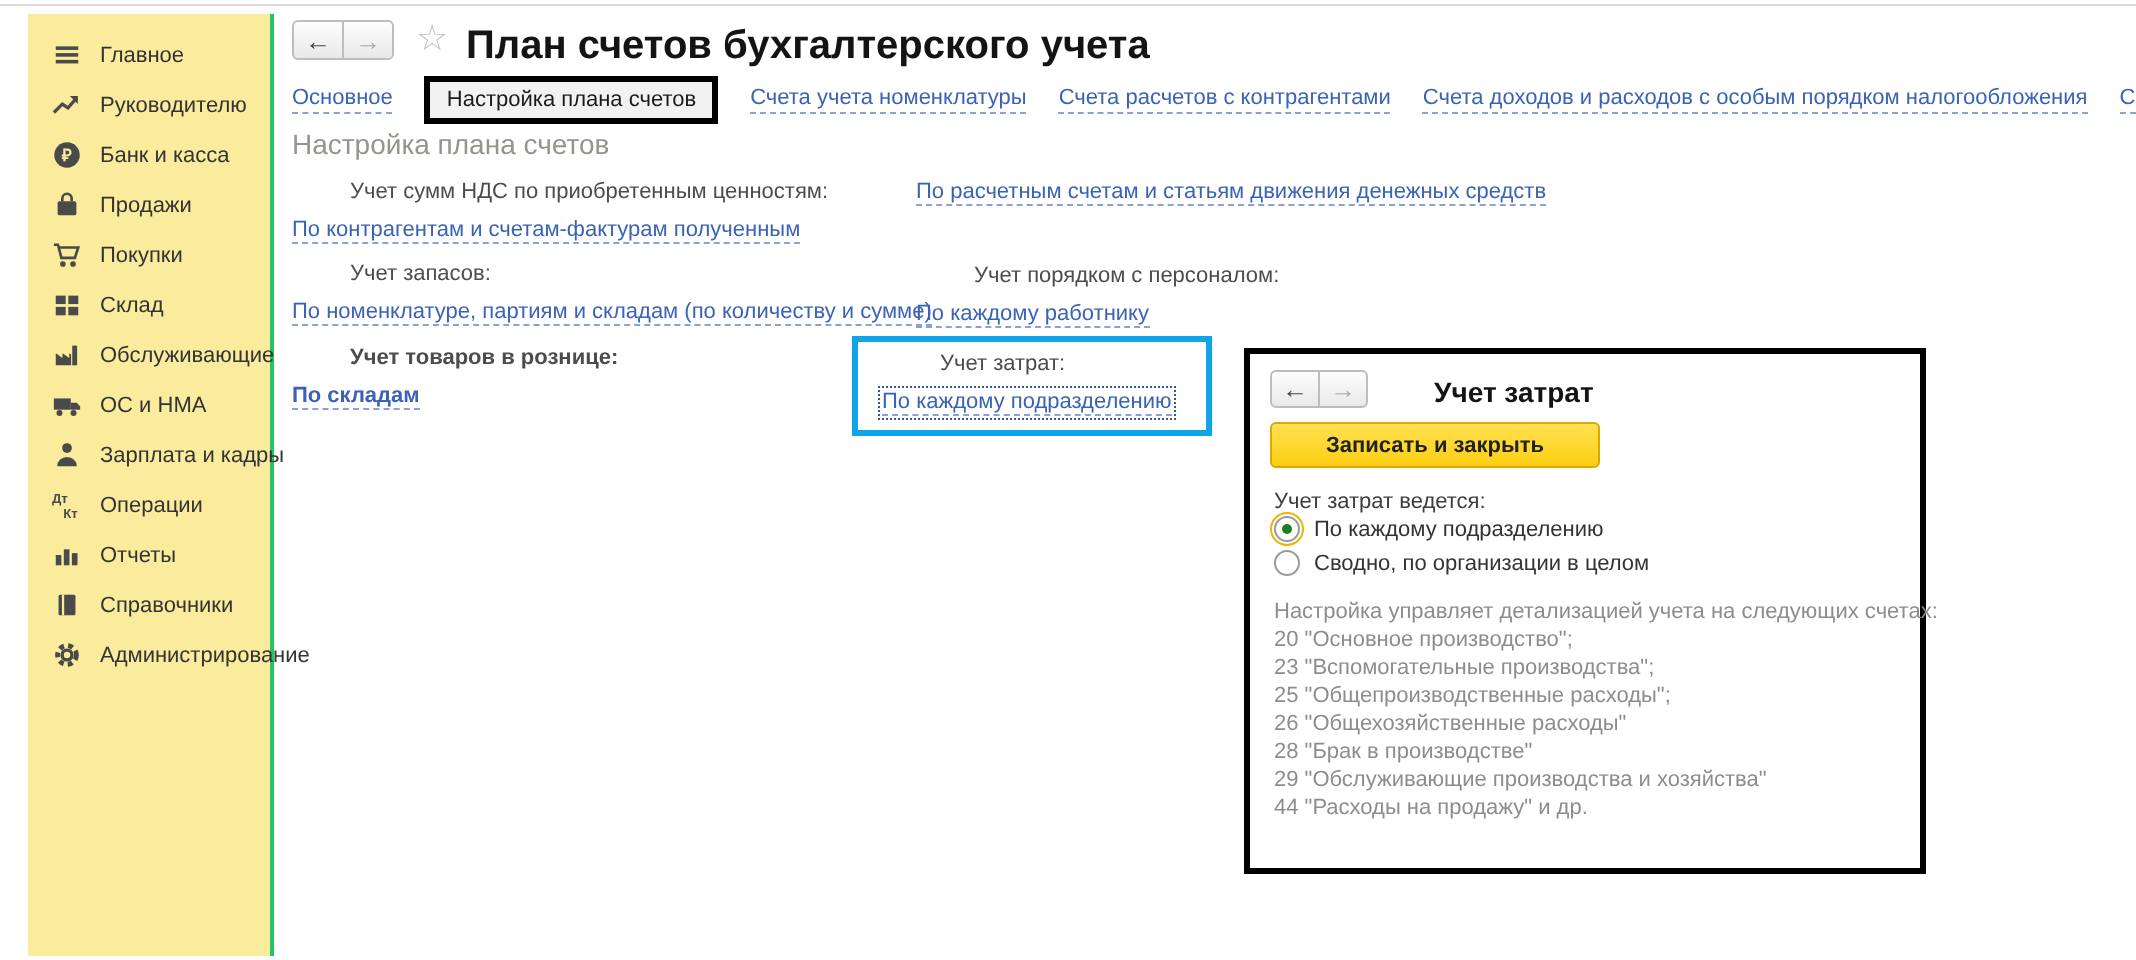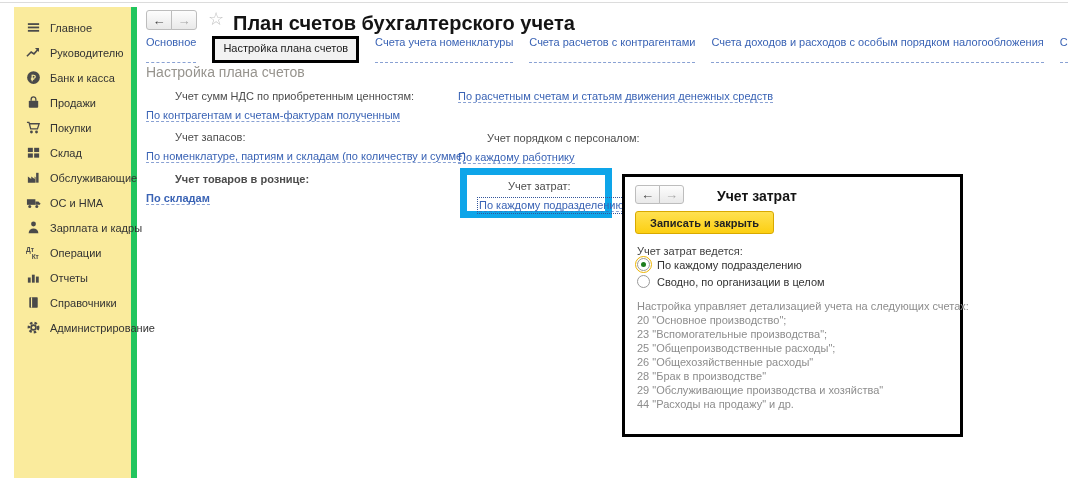--- a/index.html
+++ b/index.html
@@ -3,63 +3,63 @@
 <meta charset="utf-8">
 <style>
   * { margin:0; padding:0; box-sizing:border-box; }
   html,body { width:1068px; height:480px; background:#fff; }
   body { font-family:"Liberation Sans", sans-serif; position:relative; overflow:hidden; color:#4c4c4c; }
 
   .top-line { position:absolute; top:2px; left:0; width:1068px; height:1px; background:#dcdcdc; }
 
   
   .sidebar { position:absolute; left:14px; top:7px; width:123px; height:471px;
-             background:#faeb9d; border-right:6px solid #22c55e; padding-top:8px; }
+             background:#faeb9d; border-right:2px solid #22c55e; padding-top:8px; }
   .side-item { display:flex; align-items:center; height:25px; padding-left:12px; gap:9px;
                font-size:11px; color:#333; cursor:pointer; white-space:nowrap; }
   .side-icon { width:15px; height:15px; color:#4a4a4a; flex:none; }
   .side-icon svg { width:15px; height:15px; display:block; }
 
   
   .nav-group { position:absolute; display:flex; }
   .hdr-nav { left:146px; top:10px; }
   .navbtn { width:26px; height:20px; border:1px solid #bdbdbd; background:linear-gradient(#fdfdfd,#e9e9e9);
             display:flex; align-items:center; justify-content:center; font-size:13px; line-height:1;
             color:#444; cursor:pointer; }
   .navbtn.back { border-radius:3px 0 0 3px; }
   .navbtn.fwd  { border-radius:0 3px 3px 0; margin-left:-1px; color:#a8a8a8; }
   .star { position:absolute; left:208px; top:8px; font-size:18px; color:#c2c2c2; cursor:pointer; }
   .page-title { position:absolute; left:233px; top:12px; font-size:20px; font-weight:bold; color:#141414; white-space:nowrap; }
 
   
   .tabs { position:absolute; left:146px; top:36px; width:922px; height:27px;
-          display:flex; gap:16px; overflow:hidden; white-space:nowrap; }
+          display:flex; align-items:center; gap:16px; overflow:hidden; white-space:nowrap; }
   .tab-link { flex:none; color:#3a63b5; font-size:11px; cursor:pointer;
               border-bottom:1px dashed rgba(58,99,181,.6); padding-bottom:1px; }
   .tab-current { flex:none; border:3px solid #000; background:#f2f2f2; padding:3px 8px;
                  font-size:11px; color:#1a1a1a; cursor:pointer; }
 
   .section-title { position:absolute; left:146px; top:64px; font-size:14px; color:#97948e; }
 
   
   .setting { position:absolute; width:330px; font-size:11px; }
   .setting .lbl { color:#4c4c4c; margin-bottom:7px; white-space:nowrap;margin-left:29px; }
   .setting .lnk { color:#3a63b5; border-bottom:1px dashed rgba(58,99,181,.6); cursor:pointer; white-space:nowrap; }
   #g1 { left:146px; top:90px; }  #g2 { left:146px; top:131px; }  #g3 { left:146px; top:173px;font-weight:bold; }
   #g4 { left:458px; top:90px; }  #g5 { left:458px; top:132px; }
-  #g6 { left:460px; top:168px; width:152px; height:50px; border:7px solid #0ea5e9; padding:5px 0 0 12px; }
+  #g6 { left:426px; top:168px; width:180px; height:50px; border:3px solid #0ea5e9; padding:5px 0 0 12px; }
   .focus-dotted { outline:1px dotted #33559a; outline-offset:1px; }
 
   
   .dialog { position:absolute; left:622px; top:174px; width:341px; height:263px;
             border:3px solid #000; background:#fff; }
   .dlg-nav { position:absolute; left:10px; top:8px; display:flex; }
   .dlg-nav .navbtn { width:25px; height:19px; }
   .dlg-title { position:absolute; left:92px; top:11px; font-size:14px; font-weight:bold; color:#141414; white-space:nowrap; }
-  .save-btn { position:absolute; left:10px; top:34px; height:23px; padding:0 14px;
+  .save-btn { position:absolute; left:10px; top:34px; height:23px; padding:0 27px;
               background:linear-gradient(#ffe151,#fccf12); border:1px solid #d8a900; border-radius:3px;
               font-family:inherit; font-size:11px; font-weight:bold; color:#222; cursor:pointer; }
   .grp-label { position:absolute; left:12px; top:68px; font-size:11px; color:#3d3d3d; }
   .radio-row { position:absolute; left:12px; display:flex; align-items:center; gap:7px;
                font-size:11px; color:#333; cursor:pointer; }
   .radio-row.r1 { top:81px; }  .radio-row.r2 { top:98px; }
   .radio { width:13px; height:13px; border:1px solid #9a9a9a; border-radius:50%; background:#fff;
            display:flex; align-items:center; justify-content:center; flex:none; }
   .radio .dot { width:5px; height:5px; background:#1e7e1e; border-radius:50%; }
   .radio.focused { outline:1px solid #edb400; outline-offset:1px; }

